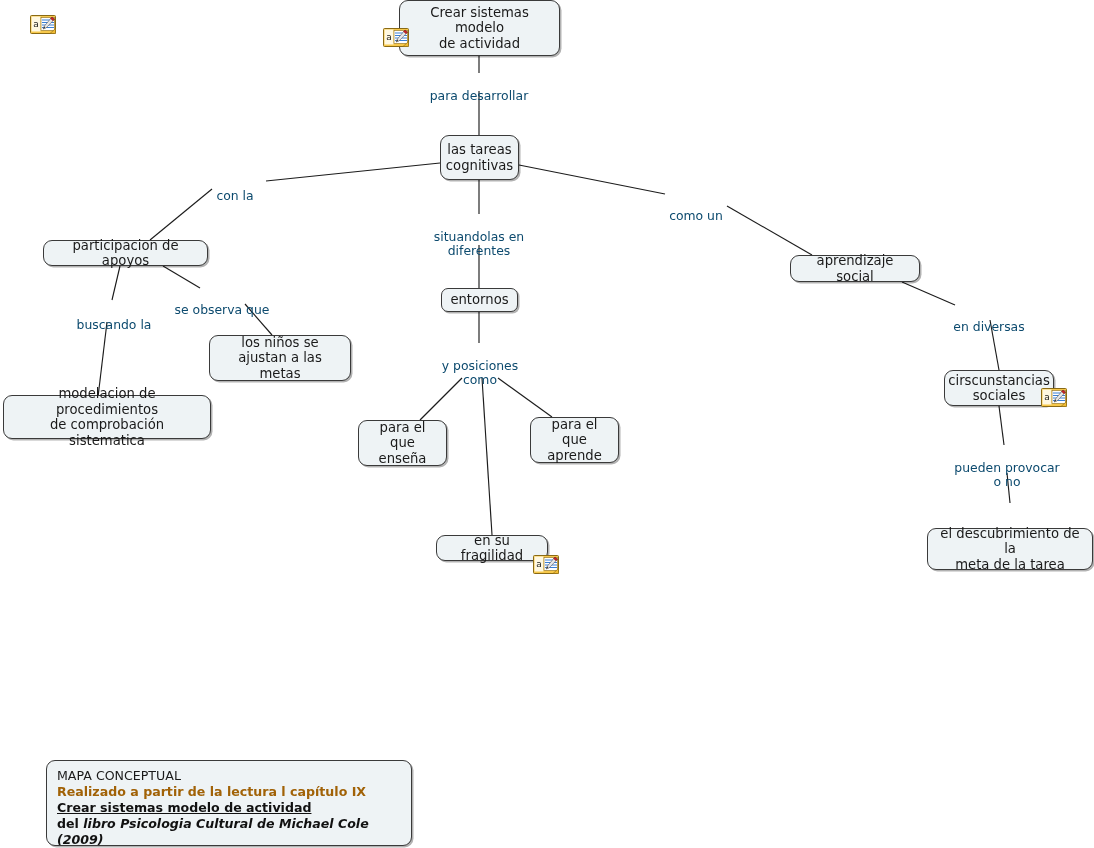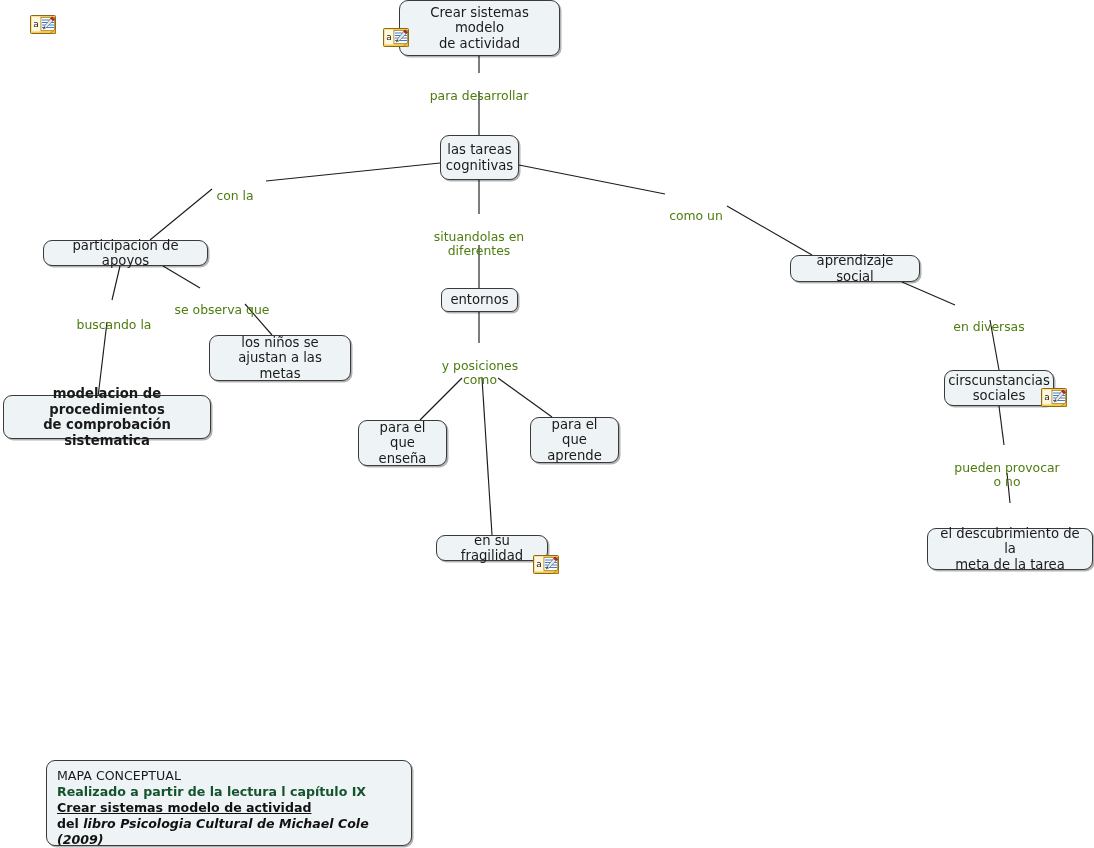--- a/index.html
+++ b/index.html
@@ -42,21 +42,21 @@
     line-height: 15.5px;
     padding: 2px 7px;
     white-space: pre-line;
     box-shadow: 1.5px 1.5px 0 rgba(0,0,0,0.30);
     z-index: 3;
   }
   .edge-label {
     position: absolute;
     font-size: 12.4px;
     line-height: 14.5px;
-    color: #4d7c0f;
+    color: #0c4a6e;
     text-align: center;
     white-space: pre-line;
     background: transparent;
     z-index: 4;
   }
   
   .note-icon {
     position: absolute;
     width: 26px;
     height: 19px;
@@ -69,21 +69,21 @@
     position: absolute;
     box-sizing: border-box;
     background: #eef3f5;
     border: 1.3px solid #3a3a3a;
     border-radius: 9px;
     box-shadow: 1.5px 1.5px 0 rgba(0,0,0,0.30);
     padding: 7px 10px 0 10px;
     z-index: 3;
   }
   .legend .l1 { font-size: 12.6px; line-height: 16px; color:#1a1a1a; font-weight: normal; }
-  .legend .l2 { font-size: 12.6px; line-height: 16px; color:#14532d; font-weight: bold; }
+  .legend .l2 { font-size: 12.6px; line-height: 16px; color:#a16207; font-weight: bold; }
   .legend .l3 { font-size: 12.6px; line-height: 16px; color:#111; font-weight: bold; text-decoration: underline; }
   .legend .l4 { font-size: 12.6px; line-height: 16px; color:#111; font-weight: bold; }
   .legend .l4 i { font-style: italic; }
 </style>
 </head>
 <body>
 
 <div id="canvas">
 
   <svg class="links" viewBox="0 0 1094 848" xmlns="http://www.w3.org/2000/svg">
@@ -132,21 +132,21 @@
 
   <div class="node" style="left:43px; top:240px; width:165px; height:26px;">
     <span>participacion de apoyos</span>
   </div>
 
   <div class="node" style="left:209px; top:335px; width:142px; height:46px;">
     <span>los niños se
 ajustan  a las metas</span>
   </div>
 
-  <div class="node" style="left:3px; top:395px; width:208px; height:44px;font-weight:bold;">
+  <div class="node" style="left:3px; top:395px; width:208px; height:44px;">
     <span>modelacion de procedimientos
 de comprobación sistematica</span>
   </div>
 
   <div class="node" style="left:441px; top:288px; width:77px; height:24px;border-radius:7px;">
     <span>entornos</span>
   </div>
 
   <div class="node" style="left:358px; top:420px; width:89px; height:46px;">
     <span>para el que

